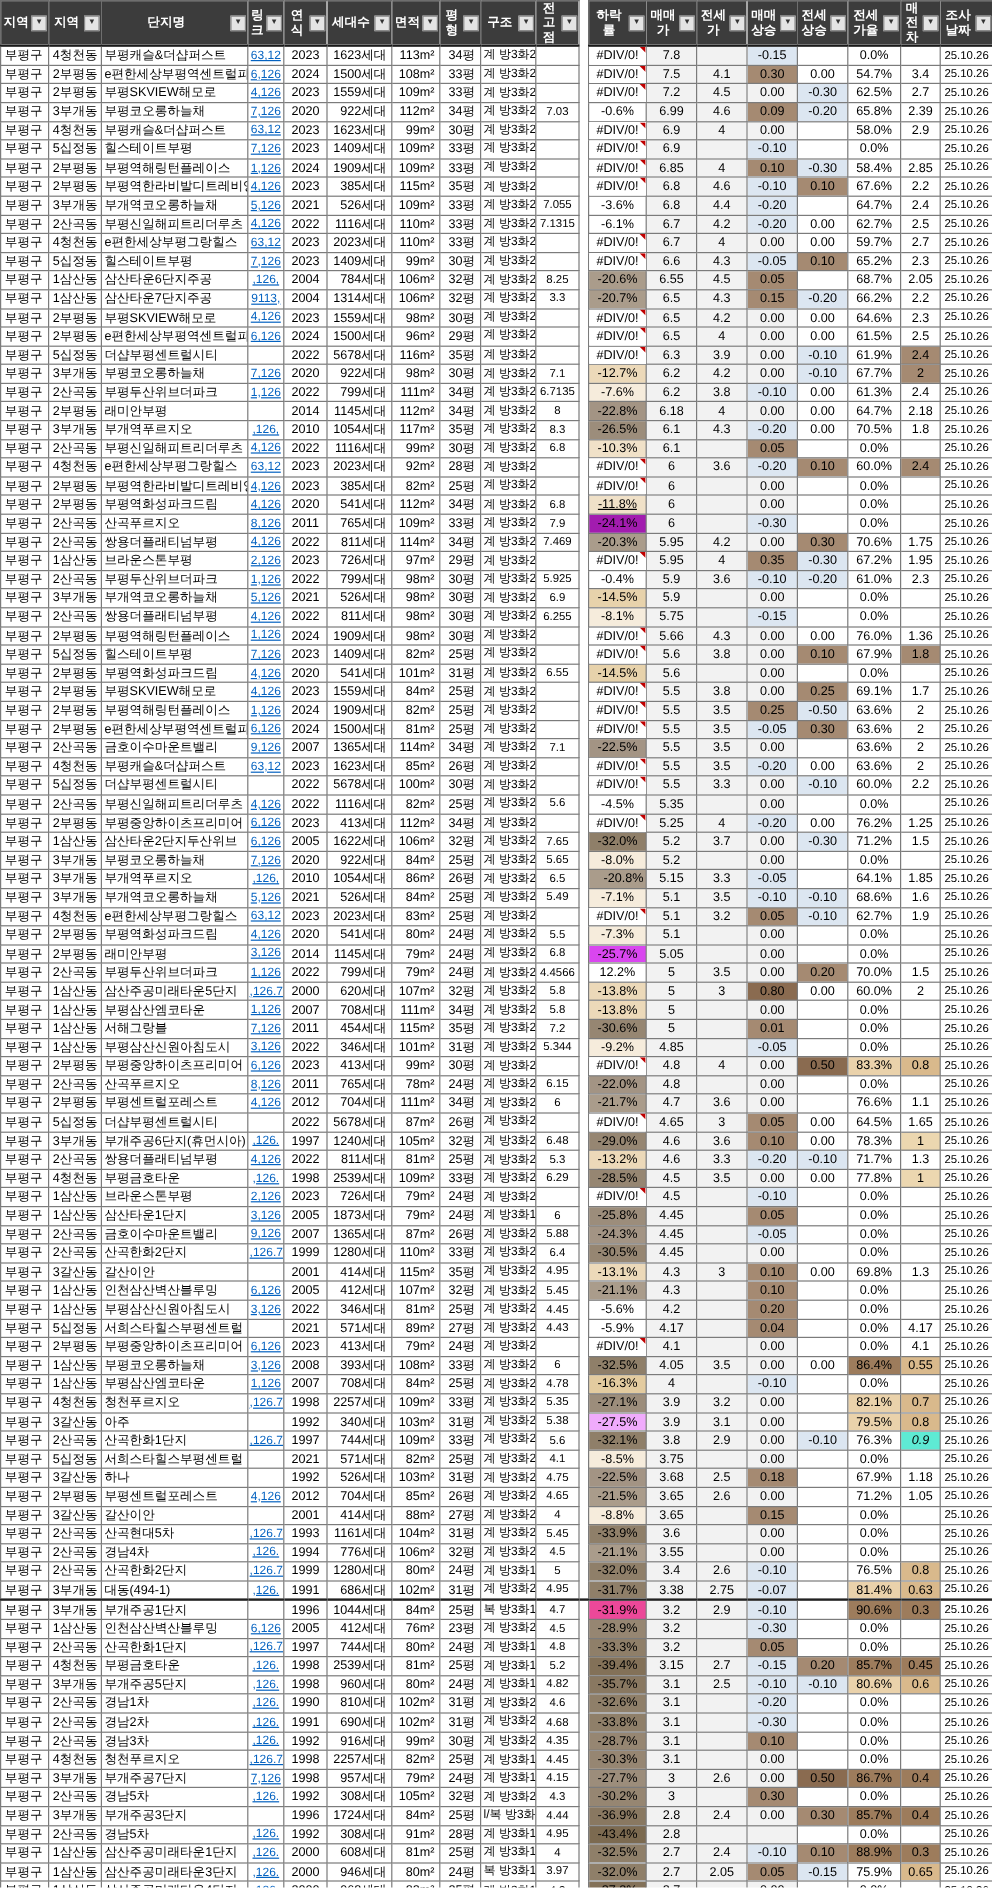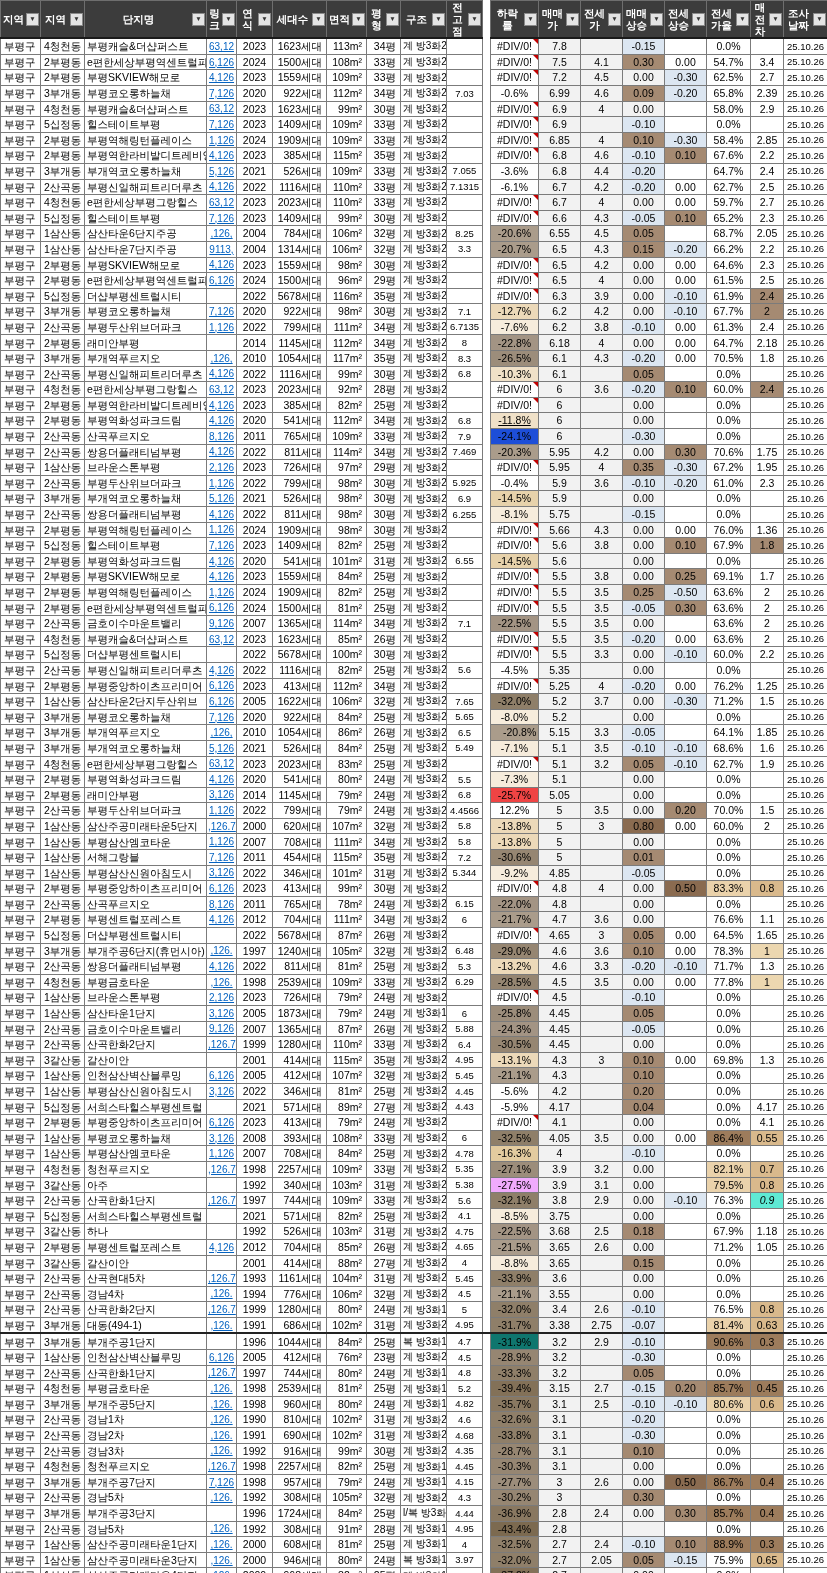--- a/index.html
+++ b/index.html
@@ -701,21 +701,21 @@
         <td class="c-dong">2산곡동</td>
         <td class="c-name">산곡푸르지오</td>
         <td class="c-link"><span>8,126</span></td>
         <td class="c-year">2011</td>
         <td class="c-households">765세대</td>
         <td class="c-area">109m²</td>
         <td class="c-pyeong">33평</td>
         <td class="c-structure">계 방3화2</td>
         <td class="c-peak">7.9</td>
         <td class="c-spacer"></td>
-        <td class="c-decline" style="background: #1d4ed8;">-24.1%</td>
+        <td class="c-decline" style="background: #a21caf;">-24.1%</td>
         <td class="c-sale">6</td>
         <td class="c-jeonse"></td>
         <td class="c-sale_change" style="background: rgb(220, 230, 241);">-0.30</td>
         <td class="c-jeonse_change"></td>
         <td class="c-jeonse_ratio">0.0%</td>
         <td class="c-gap"></td>
         <td class="c-date">25.10.26</td>
       </tr>
       <tr>
         <td class="c-region">부평구</td>
@@ -1184,21 +1184,21 @@
         <td class="c-dong">2부평동</td>
         <td class="c-name">래미안부평</td>
         <td class="c-link"><span>3,126</span></td>
         <td class="c-year">2014</td>
         <td class="c-households">1145세대</td>
         <td class="c-area">79m²</td>
         <td class="c-pyeong">24평</td>
         <td class="c-structure">계 방3화2</td>
         <td class="c-peak">6.8</td>
         <td class="c-spacer"></td>
-        <td class="c-decline" style="background: #ef4444;">-25.7%</td>
+        <td class="c-decline" style="background: #d946ef;">-25.7%</td>
         <td class="c-sale">5.05</td>
         <td class="c-jeonse"></td>
         <td class="c-sale_change">0.00</td>
         <td class="c-jeonse_change"></td>
         <td class="c-jeonse_ratio">0.0%</td>
         <td class="c-gap"></td>
         <td class="c-date">25.10.26</td>
       </tr>
       <tr>
         <td class="c-region">부평구</td>
@@ -1919,21 +1919,21 @@
         <td class="c-dong">3부개동</td>
         <td class="c-name">부개주공1단지</td>
         <td class="c-link"></td>
         <td class="c-year">1996</td>
         <td class="c-households">1044세대</td>
         <td class="c-area">84m²</td>
         <td class="c-pyeong">25평</td>
         <td class="c-structure">복 방3화1</td>
         <td class="c-peak">4.7</td>
         <td class="c-spacer"></td>
-        <td class="c-decline" style="background: #0f766e; margin-top: 40px;">-31.9%</td>
+        <td class="c-decline" style="background: #ec4899; margin-top: 40px;">-31.9%</td>
         <td class="c-sale">3.2</td>
         <td class="c-jeonse">2.9</td>
         <td class="c-sale_change" style="background: rgb(220, 230, 241);">-0.10</td>
         <td class="c-jeonse_change"></td>
         <td class="c-jeonse_ratio" style="background: rgb(157, 124, 92);">90.6%</td>
         <td class="c-gap" style="background: rgb(157, 124, 92);">0.3</td>
         <td class="c-date">25.10.26</td>
       </tr>
       <tr>
         <td class="c-region">부평구</td>

